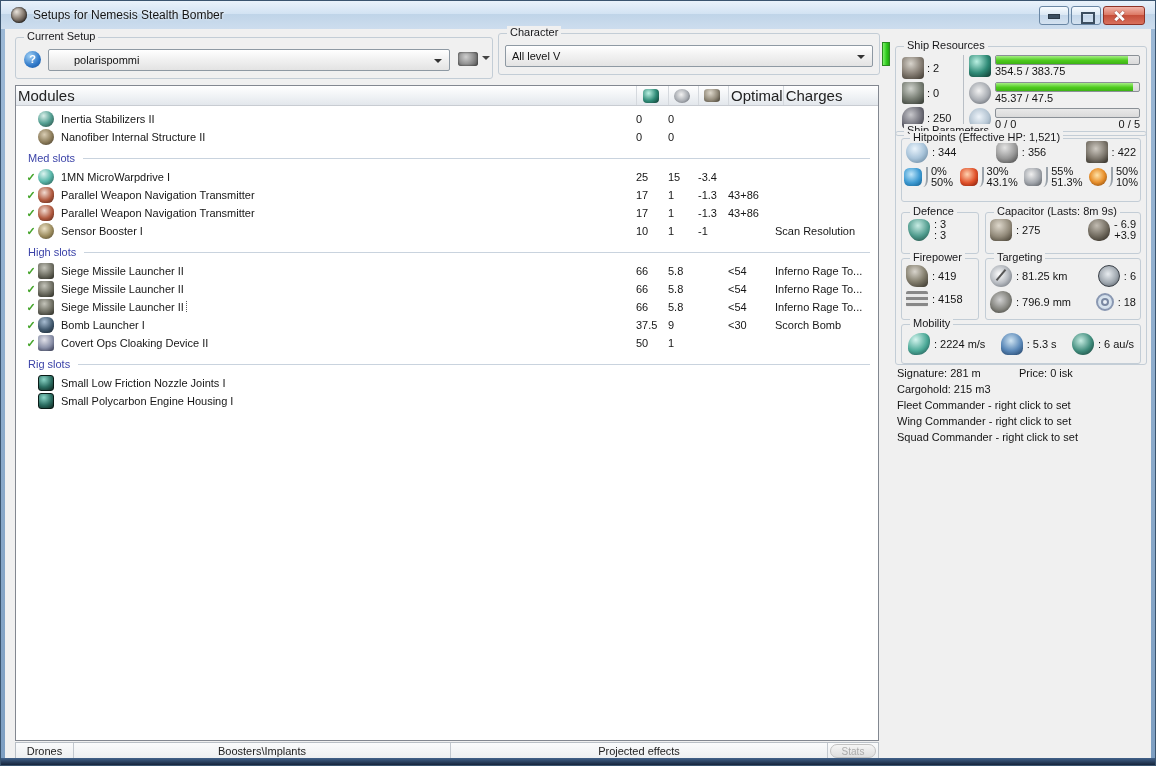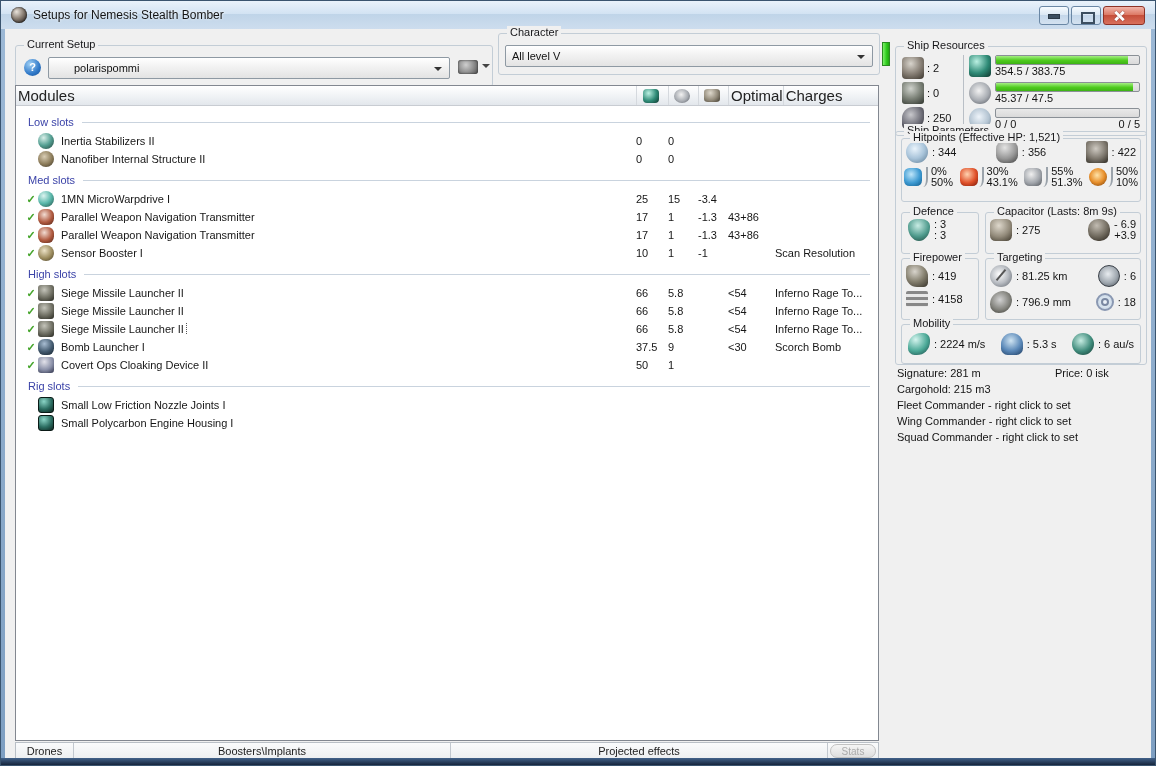--- a/index.html
+++ b/index.html
@@ -130,41 +130,41 @@
 
   .hp-row { display:flex; align-items:center; justify-content:space-between; padding:2px 4px 0 4px; }
   .hp-item { display:flex; align-items:center; gap:4px; }
   .resist-row { display:flex; align-items:center; justify-content:space-between; padding:3px 2px 0 2px; }
   .resist-item { display:flex; align-items:center; gap:1px; }
   .res-brace { width:5px; height:20px; border-right:2px solid #9aa2aa; border-radius:0 0 10px 0 / 0 0 16px 0; margin-right:2px; }
   .two-line { font-size:11px; line-height:11px; }
 
   .pair { display:flex; align-items:center; gap:4px; }
   .info-lines { position:absolute; left:6px; top:336px; right:2px; line-height:16px; }
-  .info-row1 { display:flex;gap:36px; }
+  .info-row1 { display:flex; }
   .info-row1 .sig { width:122px; }
 </style>
 </head>
 <body>
 
 <div class="window">
 
   <div class="titlebar">
     <span class="app-icon"></span>
     <span class="title-text">Setups for Nemesis Stealth Bomber</span>
     <span class="winbtns">
       <span class="winbtn min"></span>
       <span class="winbtn max"></span>
       <span class="winbtn close"></span>
     </span>
   </div>
 
   <div class="client">
 
-    <div class="groupbox" style="left:10px;top:16px;width:478px;height:42px;">
+    <div class="groupbox" style="left:10px;top:8px;width:478px;height:42px;">
       <span class="gb-label">Current Setup</span>
       <span class="help-icon"></span>
       <div class="combo" style="position:absolute;left:32px;top:11px;width:402px;padding-left:25px;">
         <span>polarispommi</span>
         <span class="arrow"></span>
       </div>
       <span class="tool-icon" style="left:442px;top:14px;"></span>
       <span class="mini-arrow" style="left:466px;top:18px;"></span>
     </div>
 
@@ -189,24 +189,20 @@
           </div>
         <div class="hc hc-cap">
             <span class="mr-icon pico-capbatt" style="width:13px;height:13px;"></span>
           </div>
         <div class="hc hc-opt">Optimal</div>
         <div class="hc hc-chg">Charges</div>
       </div>
 
       <div class="mod-body">
 
-        <div class="section-title">
-          <span>Low slots</span>
-            <span class="line"></span>
-        </div>
         <div class="mod-row">
           <span class="mr-check"></span>
           <span class="mr-icon mico-inertia"></span>
           <span class="mr-name"><span class="nm">Inertia Stabilizers II</span></span>
           <span class="mr-cpu">0</span>
           <span class="mr-pg">0</span>
           <span class="mr-cap"></span>
           <span class="mr-opt"></span>
           <span class="mr-chg"></span>
         </div>

